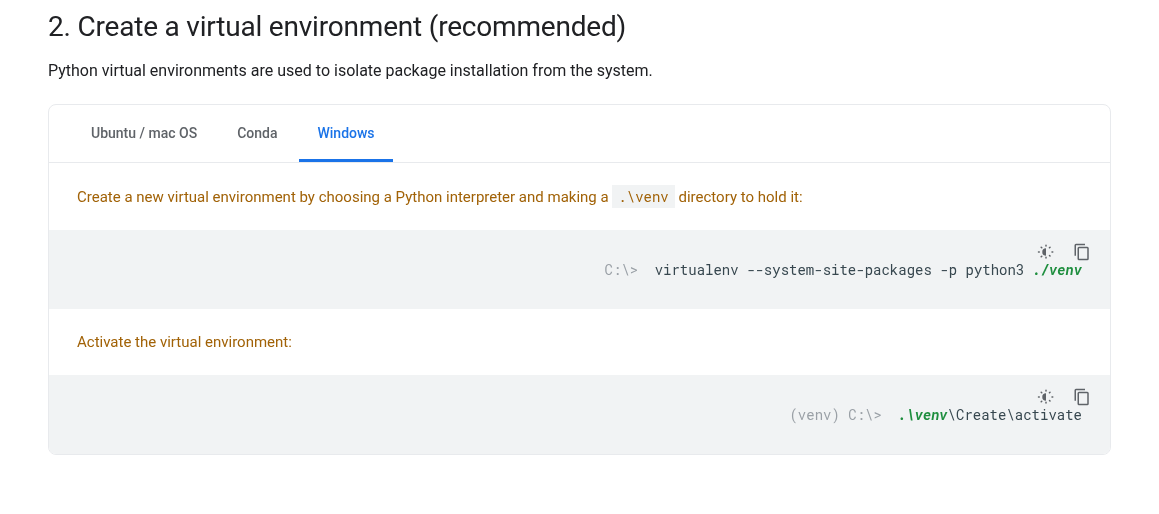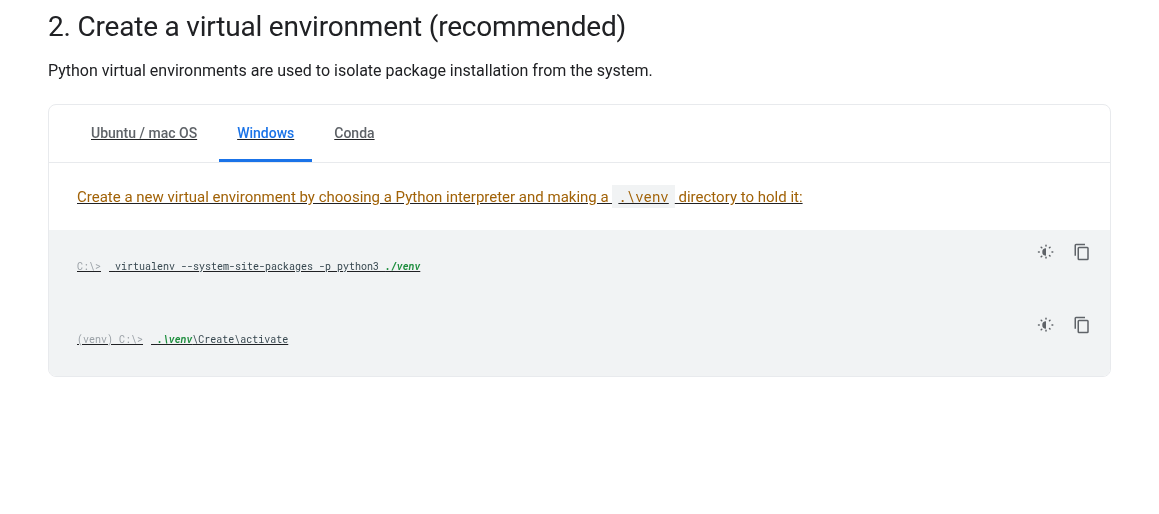--- a/index.html
+++ b/index.html
@@ -24,21 +24,20 @@
   }
   .intro {
     font-size: 16px;
     color: #202124;
     margin: 4px 0 24px 0;
   }
   .card {
     border: 1px solid #e8eaed;
     border-radius: 8px;
     overflow: hidden;
-    text-decoration: underline;
   }
   .tabs {
     display: flex;
     padding: 0 24px;
     border-bottom: 1px solid #e8eaed;
   }
   .tab {
     display: inline-block;
     padding: 20px 18px 18px 18px;
     font-size: 14px;
@@ -65,22 +64,23 @@
     background: #f1f3f4;
     padding: 2px 6px;
     font-family: "Roboto Mono", Menlo, Consolas, monospace;
     font-size: 14px;
   }
   .code-block {
     position: relative;
     background: #f1f3f4;
     padding: 30px 28px;
     font-family: "Roboto Mono", Menlo, Consolas, monospace;
-    font-size: 10px;
+    font-size: 14px;
     color: #37474f;
+    text-align: right;
   }
   .code-block .prompt {
     color: #9aa0a6;
     margin-right: 8px;
   }
   .code-block .path {
     color: #1e8e3e;
     font-style: italic;
     font-weight: 700;
   }
@@ -116,22 +116,22 @@
 <div class="page">
 
   <h2 class="section-heading">2. Create a virtual environment (recommended)</h2>
 
   <p class="intro">Python virtual environments are used to isolate package installation from the system.</p>
 
   <div class="card">
 
     <div class="tabs">
       <div class="tab">Ubuntu / mac OS</div>
+      <div class="tab">Conda</div>
       <div class="tab active">Windows</div>
-      <div class="tab">Conda</div>
     </div>
 
     <div class="tab-body">
 
       <div class="instr">
         <span>Create a new virtual environment by choosing a Python interpreter and making a </span><code class="inline">.\venv</code><span> directory to hold it:</span>
       </div>
 
       <div class="code-block">
         <div class="code-actions">
@@ -142,20 +142,21 @@
           </div>
           <div class="icon-btn">
             <svg viewBox="0 0 24 24">
                 <path d="M16 1H4a2 2 0 0 0-2 2v14h2V3h12V1zm3 4H8a2 2 0 0 0-2 2v14a2 2 0 0 0 2 2h11a2 2 0 0 0 2-2V7a2 2 0 0 0-2-2zm0 16H8V7h11v14z"></path>
               </svg>
           </div>
         </div>
         <span class="prompt">C:\&gt;</span> <span class="cmd">virtualenv --system-site-packages -p python3 </span><span class="path">./venv</span>
       </div>
 
+      <div class="instr">Activate the virtual environment:</div>
 
       <div class="code-block">
         <div class="code-actions">
           <div class="icon-btn">
             <svg viewBox="0 0 24 24">
                 <path d="M12 2a1 1 0 0 1 1 1v1a1 1 0 1 1-2 0V3a1 1 0 0 1 1-1zm0 16a1 1 0 0 1 1 1v1a1 1 0 1 1-2 0v-1a1 1 0 0 1 1-1zm10-6a1 1 0 0 1-1 1h-1a1 1 0 1 1 0-2h1a1 1 0 0 1 1 1zM4 12a1 1 0 0 1-1 1H2a1 1 0 1 1 0-2h1a1 1 0 0 1 1 1zm14.07 6.07a1 1 0 0 1-1.41 0l-.71-.71a1 1 0 0 1 1.41-1.41l.71.71a1 1 0 0 1 0 1.41zM7.05 7.05a1 1 0 0 1-1.41 0l-.71-.71A1 1 0 1 1 6.34 4.93l.71.71a1 1 0 0 1 0 1.41zm11.02-2.12a1 1 0 0 1 0 1.41l-.71.71a1 1 0 1 1-1.41-1.41l.71-.71a1 1 0 0 1 1.41 0zM7.05 16.95a1 1 0 0 1 0 1.41l-.71.71a1 1 0 1 1-1.41-1.41l.71-.71a1 1 0 0 1 1.41 0zM12 7a5 5 0 1 0 0 10V7z"></path>
               </svg>
           </div>
           <div class="icon-btn">
             <svg viewBox="0 0 24 24">

